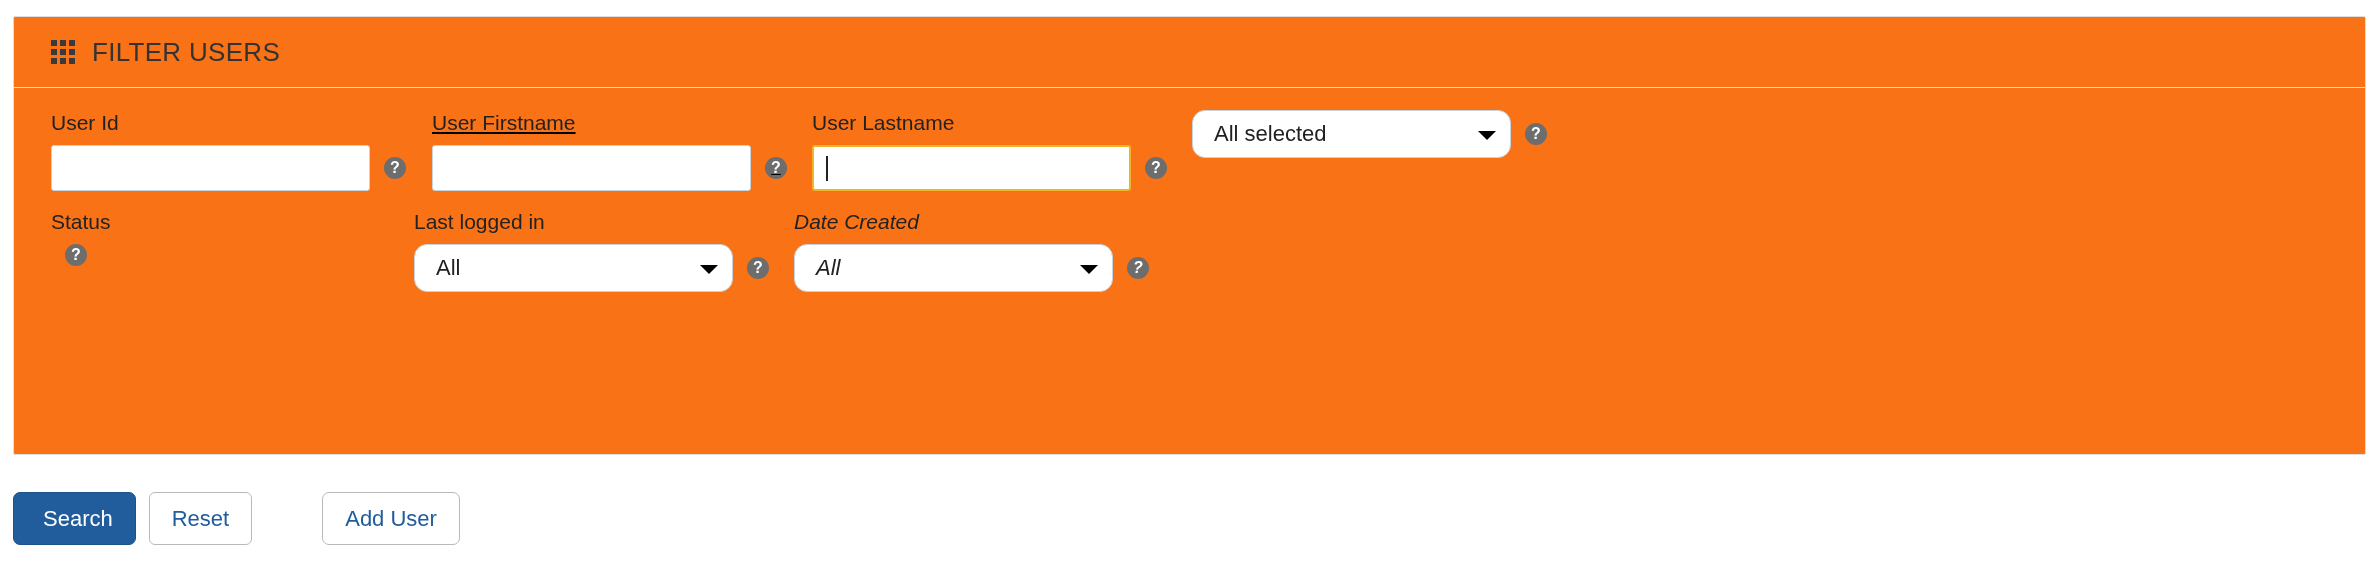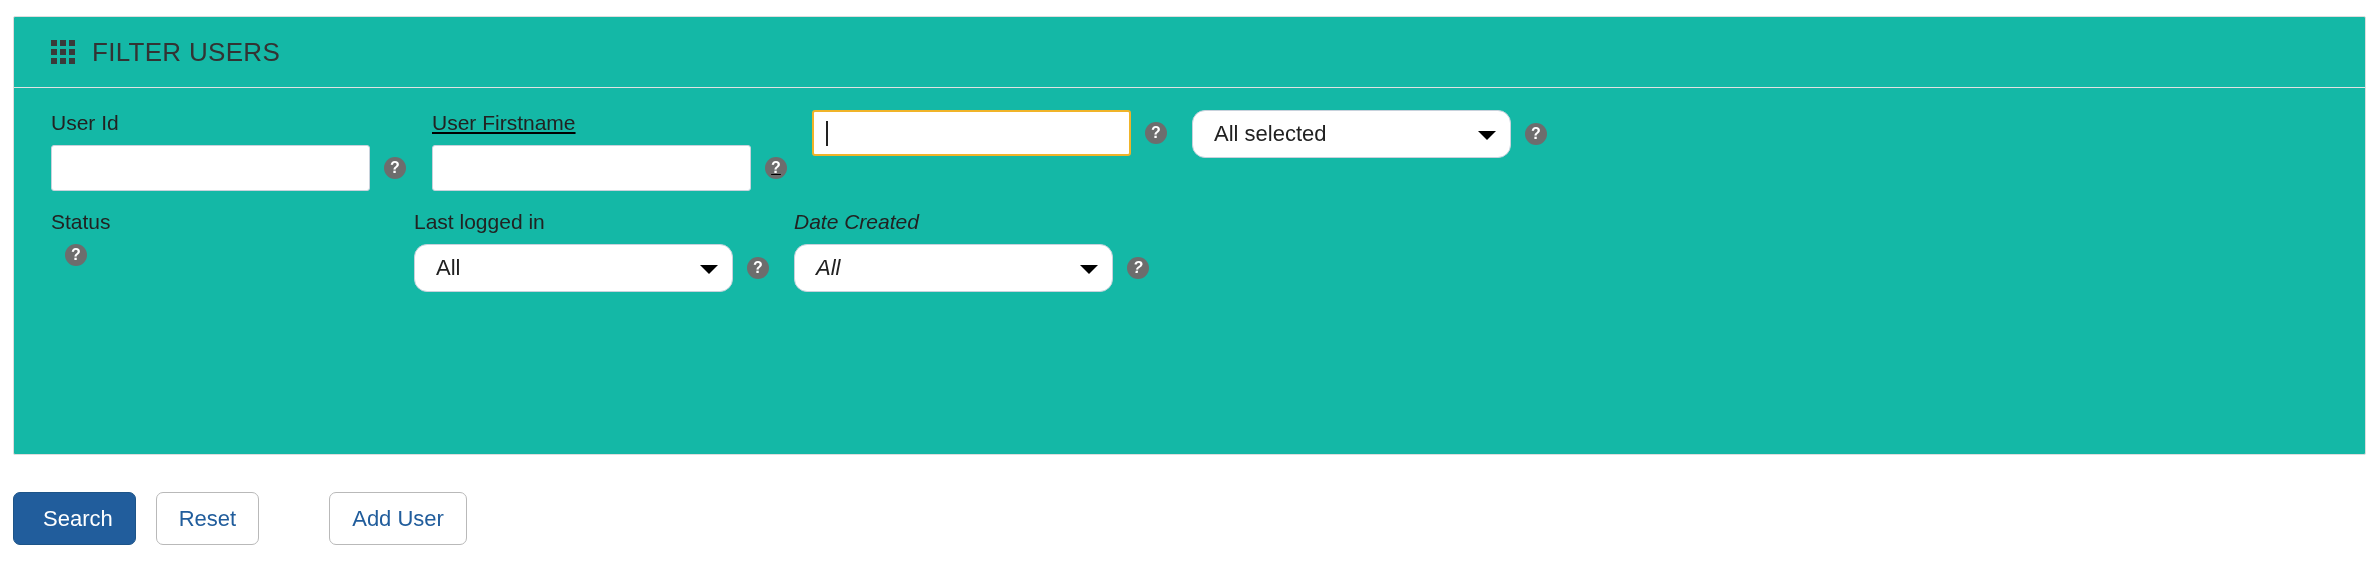--- a/index.html
+++ b/index.html
@@ -17,21 +17,21 @@
     overflow: hidden;
   }
 
   
   .panel {
     position: absolute;
     left: 13px;
     top: 16px;
     width: 2353px;
     height: 439px;
-    background: #14b8a6;
+    background: #f97316;
     border: 1px solid #dddddd;
     border-radius: 2px;
   }
   .panel-header {
     height: 71px;
     border-bottom: 1px solid #e2e2e2;
     display: flex;
     align-items: center;
     padding-left: 37px;
   }
@@ -186,21 +186,21 @@
     color: #ffffff;
     border: 1px solid #1d5governance;
     border: 1px solid #1d5488;
     padding-left: 29px;
   }
   .btn-secondary {
     background: #ffffff;
     color: #215d9c;
     border: 1px solid #b9b9b9;
   }
-  .btn-gap-sm { margin-left: 20px; }
+  .btn-gap-sm { margin-left: 13px; border-radius: 6px; }
   .btn-gap-lg { margin-left: 70px; }
 </style>
 </head>
 <body>
 
 <div id="screen">
 
   <section class="panel">
 
     <header class="panel-header">
@@ -232,20 +232,21 @@
 
         <div class="field" style="margin-left:26px; width:355px;text-decoration:underline;">
           <span class="field-label">User Firstname</span>
           <div class="control-line">
             <input class="text-input" type="text" placeholder="" style="">
             <span class="help-icon">?</span>
           </div>
         </div>
 
         <div class="field" style="margin-left:25px; width:355px;">
+          <span class="field-label">User Lastname</span>
           <div class="control-line">
             <span style="position:relative; width:100%; display:block;">
               <input class="text-input focused" type="text" placeholder="" style="">
               <span class="caretbar"></span>
             </span>
             <span class="help-icon">?</span>
           </div>
         </div>
 
         <div class="field" style="margin-left:25px; width:355px;">

